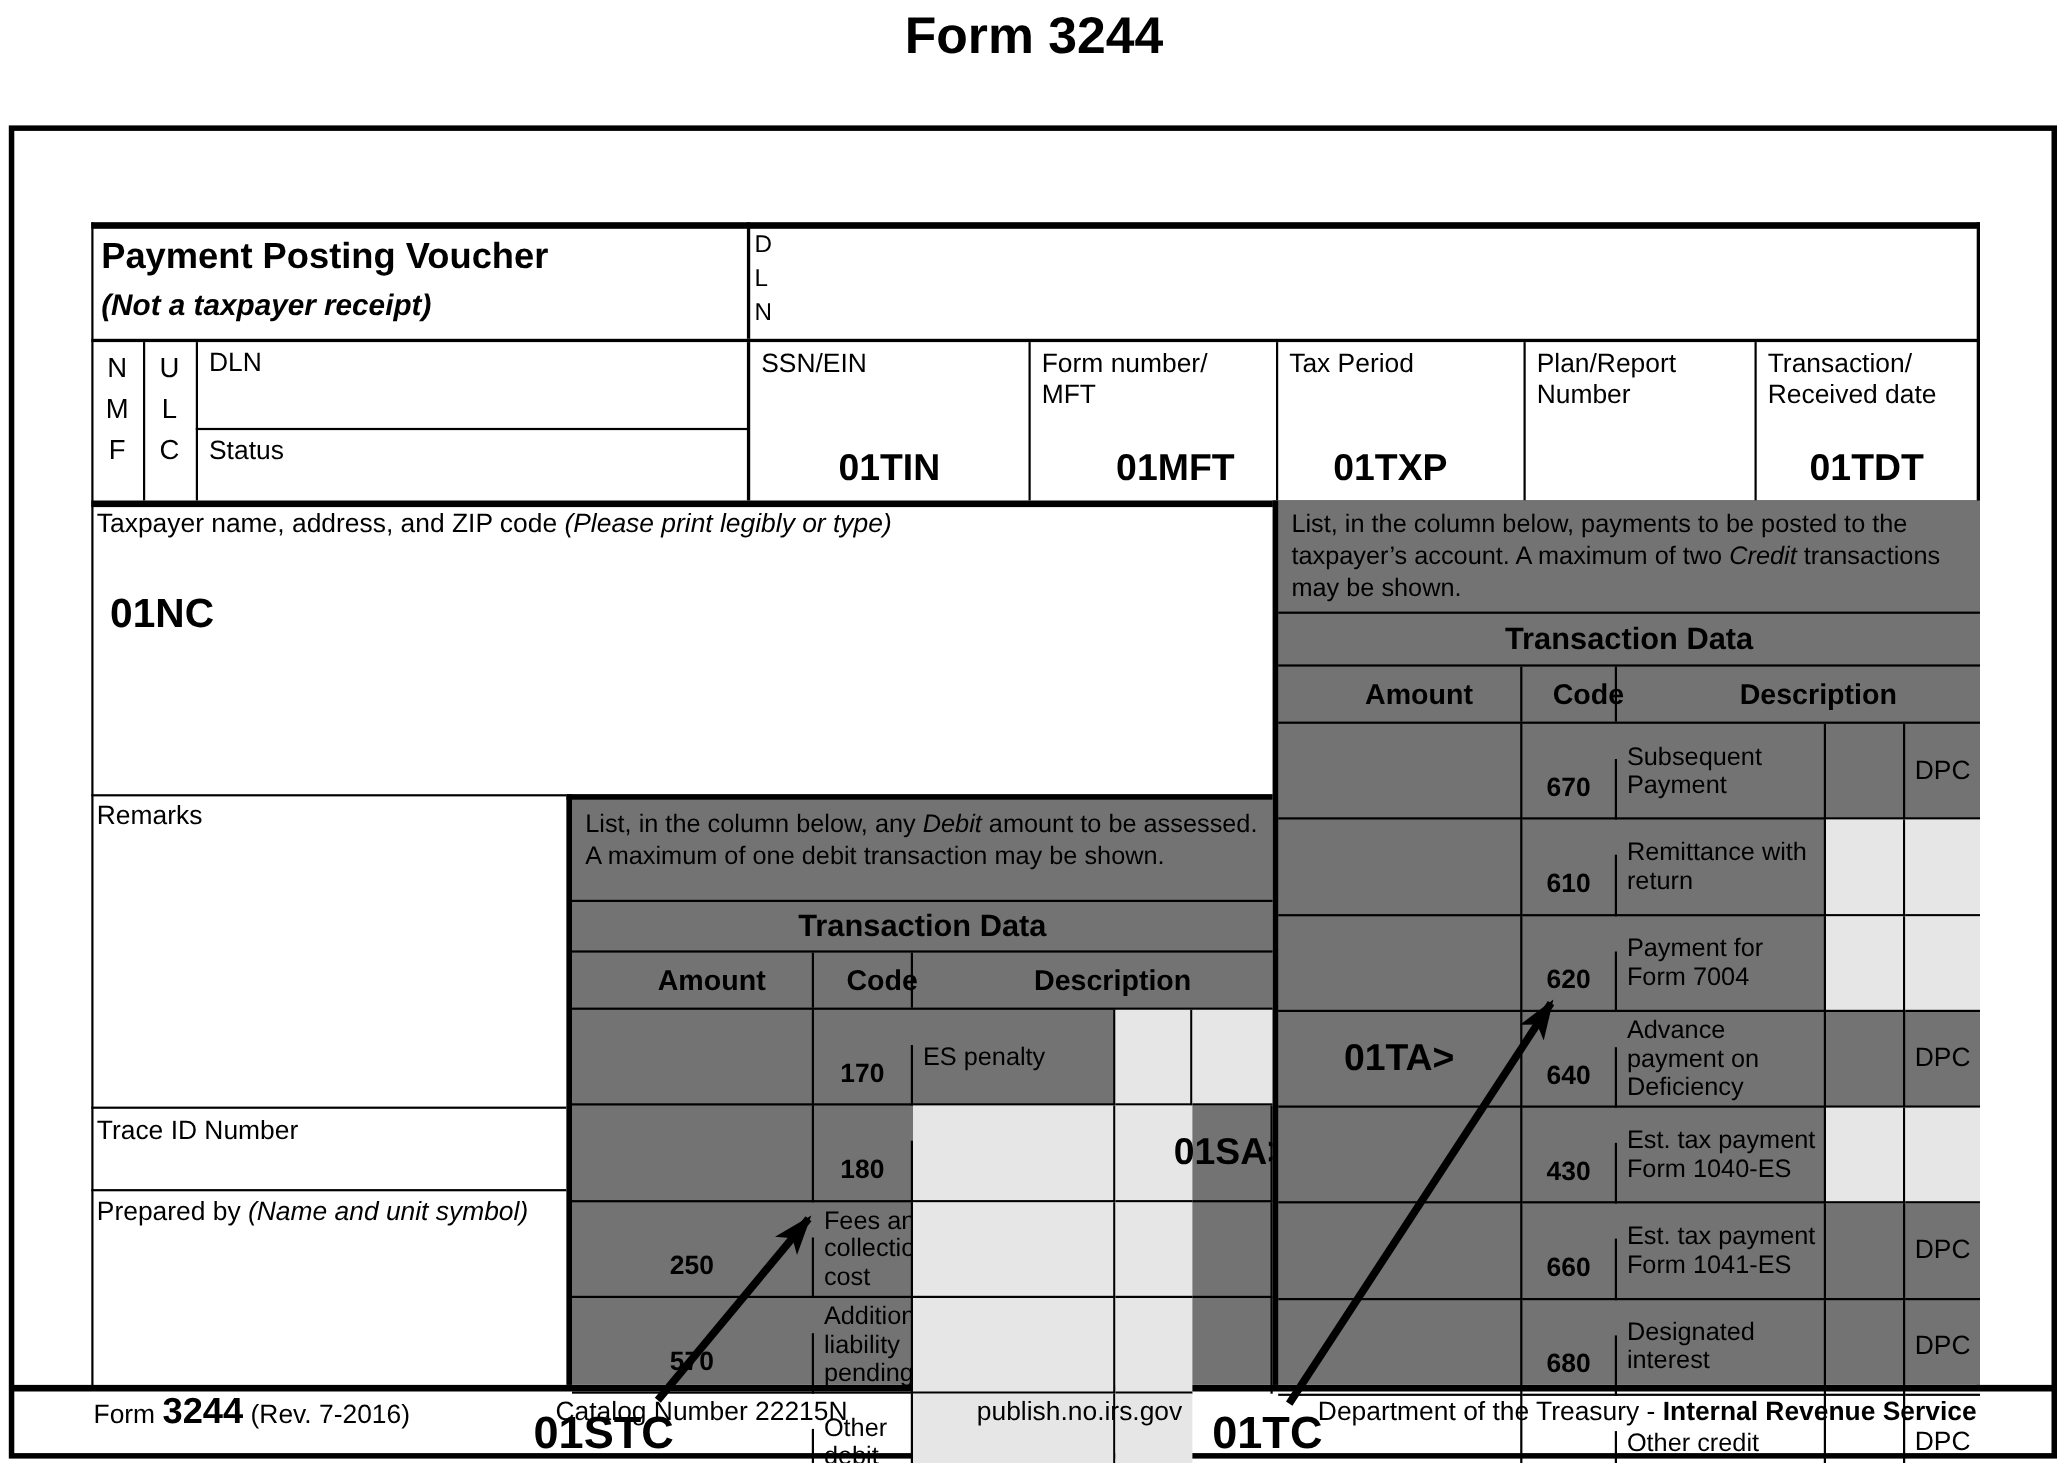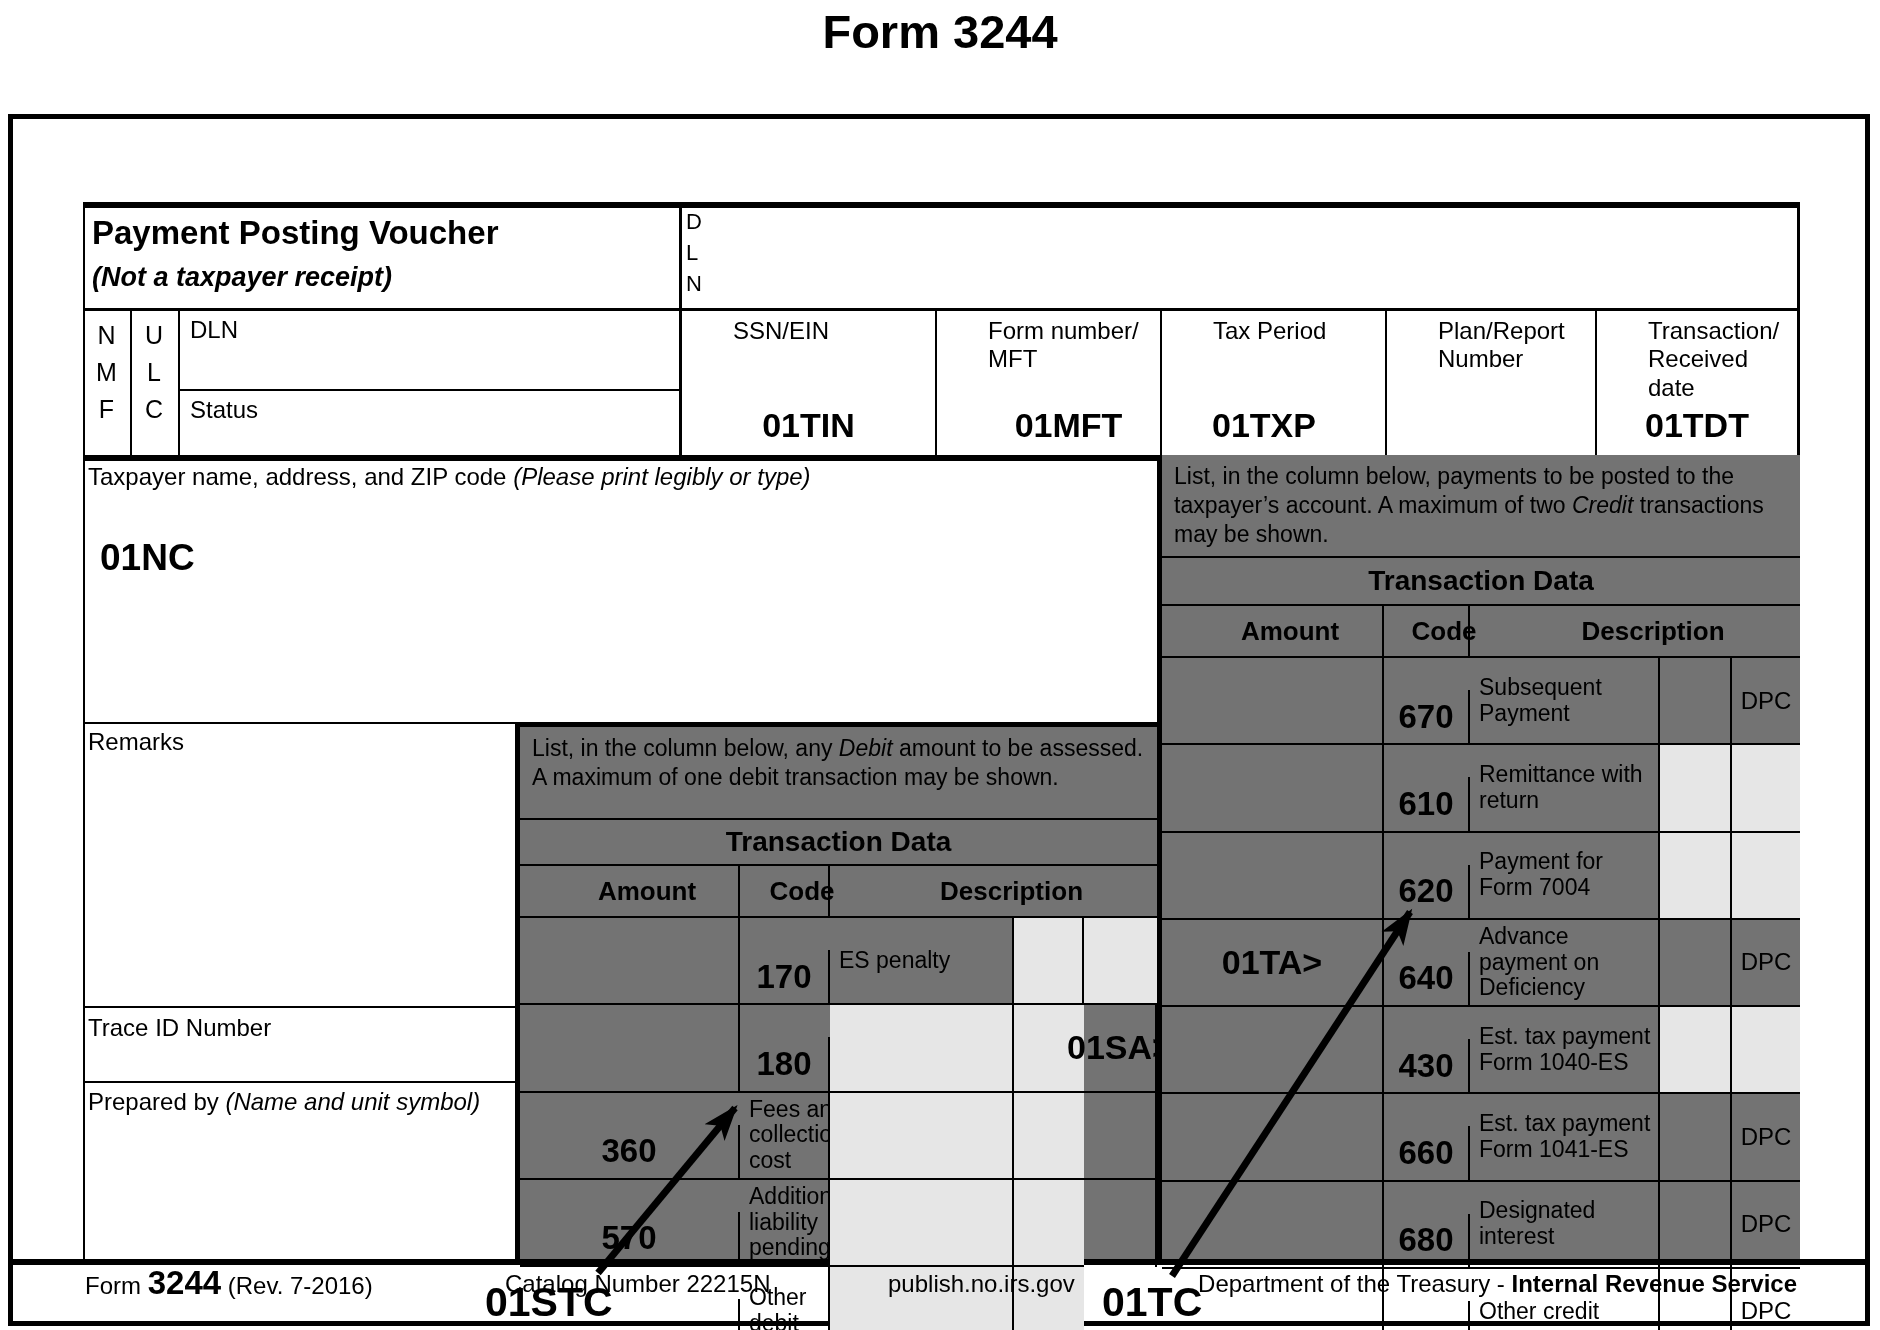--- a/index.html
+++ b/index.html
@@ -9,36 +9,36 @@
   .title{position:absolute;top:4px;left:0;width:100%;text-align:center;font-size:47px;font-weight:bold;}
   .outerbox{position:absolute;left:8px;top:114px;width:1862px;height:1212px;border:5px solid #000;box-sizing:border-box;}
   .ppv-title{position:absolute;left:92px;top:214px;font-size:33px;font-weight:bold;}
   .ppv-sub{position:absolute;left:92px;top:262px;font-size:27px;font-weight:bold;font-style:italic;}
   .stack{white-space:pre-line;}
   .dln-vert{position:absolute;left:686px;top:206px;font-size:22px;line-height:31px;}
   .nmf{position:absolute;left:83px;top:317px;width:47px;text-align:center;font-size:25px;line-height:37px;}
   .ulc{position:absolute;left:130px;top:317px;width:48px;text-align:center;font-size:25px;line-height:37px;}
   .lbl{font-size:24px;}
   .field{position:absolute;top:311px;height:144px;display:flex;flex-direction:column;box-sizing:border-box;}
-  .flabel{font-size:24px;padding:6px 10px 0 10px;white-space:pre-line;line-height:1.18;margin-left:41px;}
+  .flabel{font-size:24px;padding:6px 10px 0 10px;white-space:pre-line;line-height:1.18;}
   .fvalue{margin-top:auto;text-align:center;font-weight:bold;font-size:34px;padding-bottom:10px;}
   .bigval{font-weight:bold;font-size:37px;}
   .tbl{position:absolute;box-sizing:border-box;display:flex;flex-direction:column;background:#737373;}
   .intro{font-size:23px;line-height:1.27;padding:7px 10px 0 12px;}
   .hline{height:2px;background:#000;flex:none;}
   .tdh{font-weight:bold;font-size:28px;display:flex;align-items:center;justify-content:center;flex:none;}
   .colh-row{display:grid;flex:none;}
   .colh{font-weight:bold;font-size:26px;display:flex;align-items:center;justify-content:center;padding-left:36px;}
   .br{border-right:2px solid #000;}
   .tbody{flex:1;display:grid;}
   .cell{border-right:2px solid #000;border-bottom:2px solid #000;display:flex;align-items:center;box-sizing:border-box;min-width:0;}
   .cr0{border-right:none;}
   .rl{border-bottom:none;}
   .amt{justify-content:center;font-weight:bold;font-size:34px;}
-  .code{justify-content:center;font-weight:bold;font-size:33px;margin-top:32px;}
+  .code{justify-content:center;font-weight:bold;font-size:24px;margin-top:32px;}
   .desc{font-size:23px;line-height:1.12;padding:4px 6px 4px 9px;}
   .dpcc{justify-content:center;font-size:24px;}
   .shade{background:#e6e6e6;}
   .footer-text{position:absolute;font-size:24px;white-space:nowrap;}
   .formid{position:absolute;left:85px;top:1264px;white-space:nowrap;}
   .formid .w{font-size:24px;}
   .formid .n{font-size:33px;font-weight:bold;}
   .ann{position:absolute;font-size:41px;font-weight:bold;}
   svg.arrows{position:absolute;left:0;top:0;pointer-events:none;}
 </style>
@@ -142,21 +142,21 @@
     <div class="cell desc">ES penalty</div>
     <div class="cell shade"></div>
     <div class="cell shade cr0"></div>
 
     <div class="cell amt"></div>
     <div class="cell code">180</div>
     <div class="cell shade"></div>
     <div class="cell shade cr0"></div>
 
     <div class="cell amt">01SA&gt;</div>
-    <div class="cell code">360</div>
+    <div class="cell code">250</div>
     <div class="cell desc">Fees and collection cost</div>
     <div class="cell shade"></div>
     <div class="cell shade cr0"></div>
 
     <div class="cell amt"></div>
     <div class="cell code">570</div>
     <div class="cell desc">Additional liability pending</div>
     <div class="cell shade"></div>
     <div class="cell shade cr0"></div>
 

